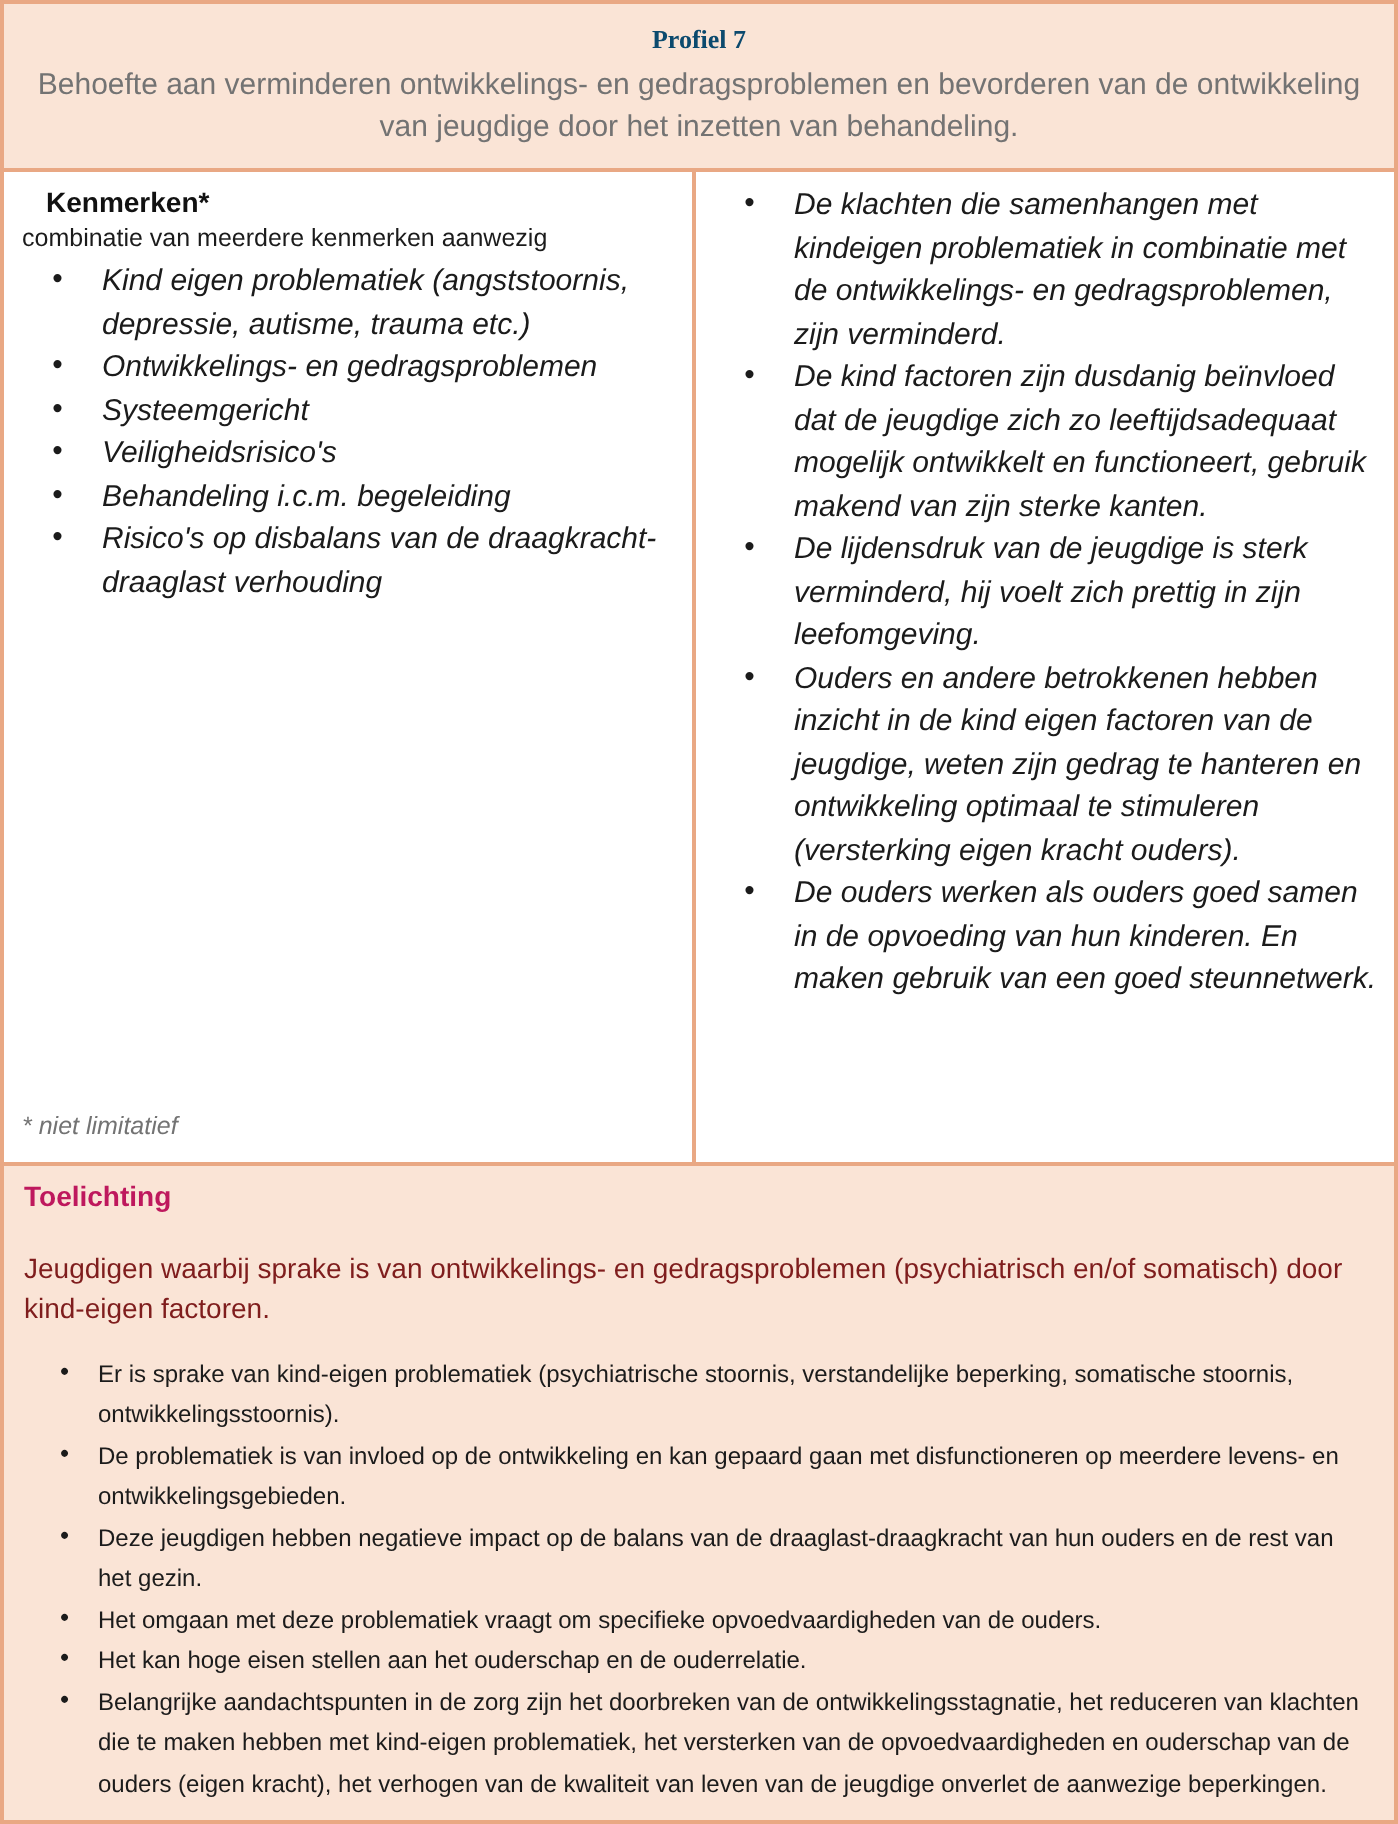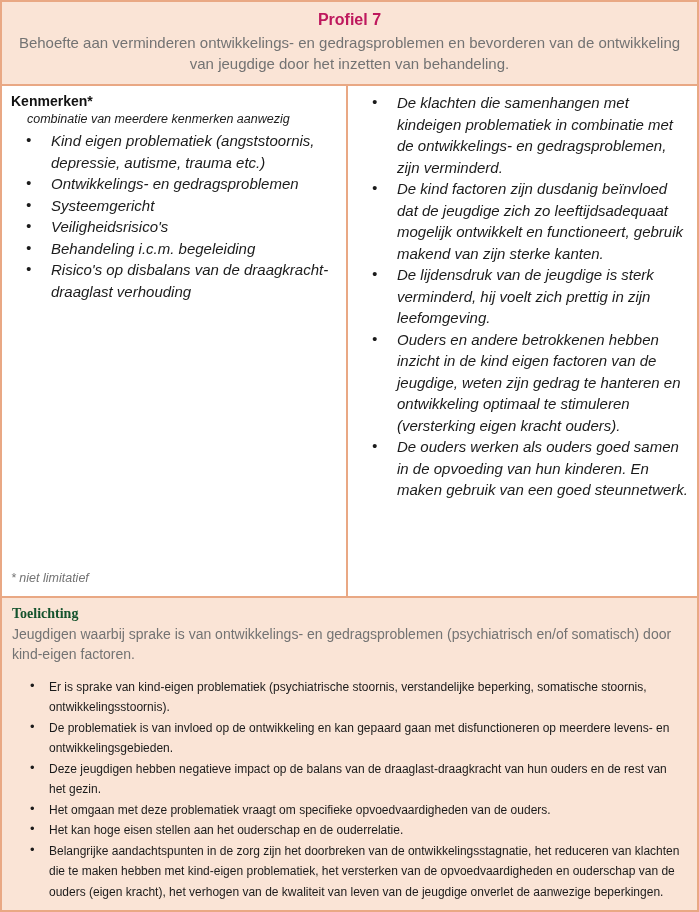--- a/index.html
+++ b/index.html
@@ -28,25 +28,26 @@
 
   
   .header-band {
     background: #fae4d6;
     border-bottom: 2px solid #e9a884;
     padding: 8px 14px 10px 14px;
     text-align: center;
     flex: 0 0 auto;
   }
   .header-title {
-    font-size: 16px;
+    font-size: 13px;
     font-weight: bold;
     line-height: 20px;
     margin: 0 0 2px 0;
-    color: #be185d;
+    color: #0c4a6e;
+    font-family: Liberation Serif, serif;
   }
   .header-subtitle {
     font-size: 15px;
     line-height: 21px;
     margin: 0;
     color: #737373;
   }
 
   
   .columns {
@@ -66,28 +67,27 @@
     width: 346px;
     border-right: 2px solid #e9a884;
   }
   .col-right {
     width: 349px;
   }
   .col-heading {
     font-size: 14px;
     font-weight: bold;
     line-height: 18px;
-    margin: 0 0 1px 0;
+    margin: 0 0 1px 12px;
     color: #111111;
   }
   .col-note {
     font-size: 12.5px;
-    font-style: italic;
     line-height: 17px;
-    margin: 0 0 2px 16px;
+    margin: 0 0 2px 0;
     color: #1b1b1b;
   }
 
   ul.bullets {
     list-style: none;
     margin: 0;
     padding: 0;
   }
   ul.bullets li {
     position: relative;
@@ -119,29 +119,28 @@
   
   .toelichting {
     background: #fae4d6;
     padding: 6px 12px 8px 10px;
     flex: 0 0 auto;
   }
   .toelichting-heading {
     font-size: 14px;
     font-weight: bold;
     line-height: 19px;
-    margin: 0 0 1px 0;
-    color: #14532d;
-    font-family: Liberation Serif, serif;
+    margin: 0 0 16px 0;
+    color: #be185d;
   }
   .toelichting-intro {
     font-size: 14px;
     line-height: 20px;
     margin: 0;
-    color: #737373;
+    color: #7f1d1d;
   }
   .toelichting-spacer {
     height: 13px;
   }
   ul.toelichting-bullets {
     list-style: none;
     margin: 0;
     padding: 0;
   }
   ul.toelichting-bullets li {

